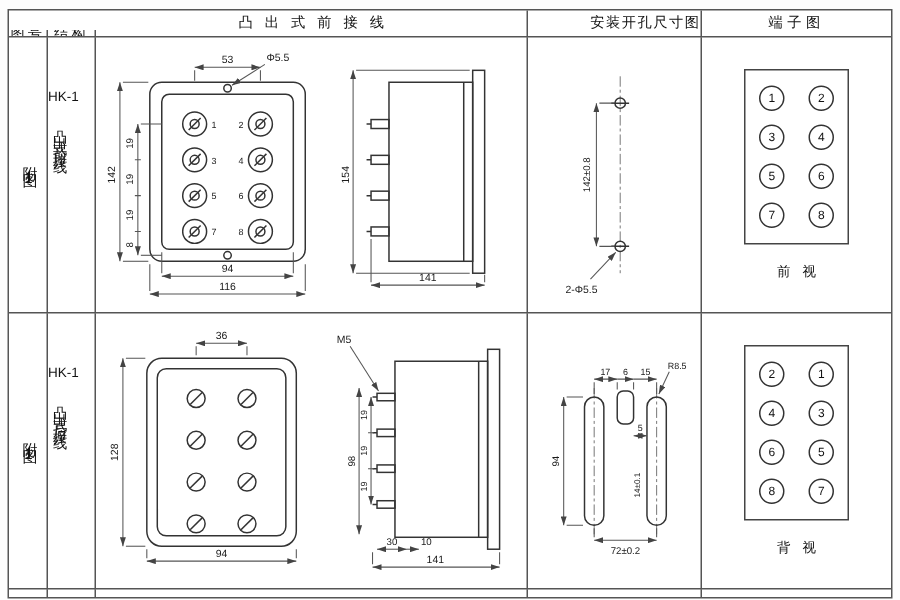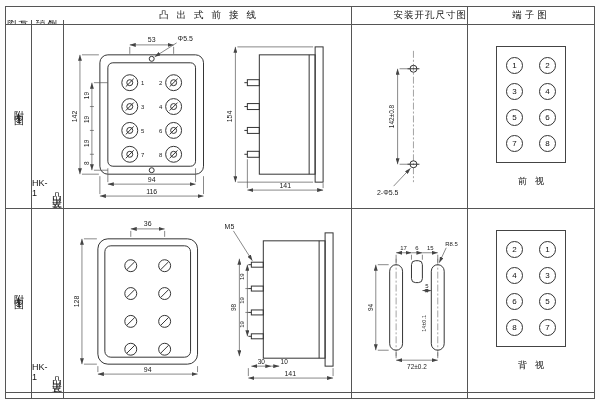--- a/index.html
+++ b/index.html
@@ -18,21 +18,21 @@
   .c{border-right:1px solid #555;border-bottom:1px solid #555;position:relative;overflow:hidden;}
   .nr{border-right:none;}
   .nb{border-bottom:none;}
   .hcell{display:flex;align-items:center;justify-content:center;font-size:9.5px;color:#111;}
   .sp1{letter-spacing:1px;justify-content:flex-end;}
   .sp2{letter-spacing:2px;margin-top:13px;}
   .sp3{letter-spacing:3px;}
   .sp8{letter-spacing:8px;text-indent:8px;}
   .figcell{display:flex;align-items:center;justify-content:center;}
   .vtext{writing-mode:vertical-rl;text-orientation:upright;letter-spacing:6px;font-size:10px;color:#111;}
-  .structcell{display:flex;flex-direction:row;align-items:flex-end;padding-top:34px;}
+  .structcell{display:flex;flex-direction:column;align-items:flex-start;padding-top:34px;}
   .model{font-size:9px;margin-bottom:10px;color:#111;}
   .structcell .vtext{font-size:9.5px;letter-spacing:4px;}
   .drawcell svg{display:block;width:100%;height:100%;}
   svg text{font-family:"Liberation Sans","DejaVu Sans",sans-serif;font-size:7px;fill:#1a1a1a;}
   svg text.f6{font-size:6px;}
   svg text.f65{font-size:6.5px;}
   svg text.f55{font-size:5.5px;}
   .g{fill:none;stroke:#333;stroke-width:1;}
   .d{fill:none;stroke:#555;stroke-width:0.7;}
   .cl{fill:none;stroke:#666;stroke-width:0.6;stroke-dasharray:7 2 2 2;}

